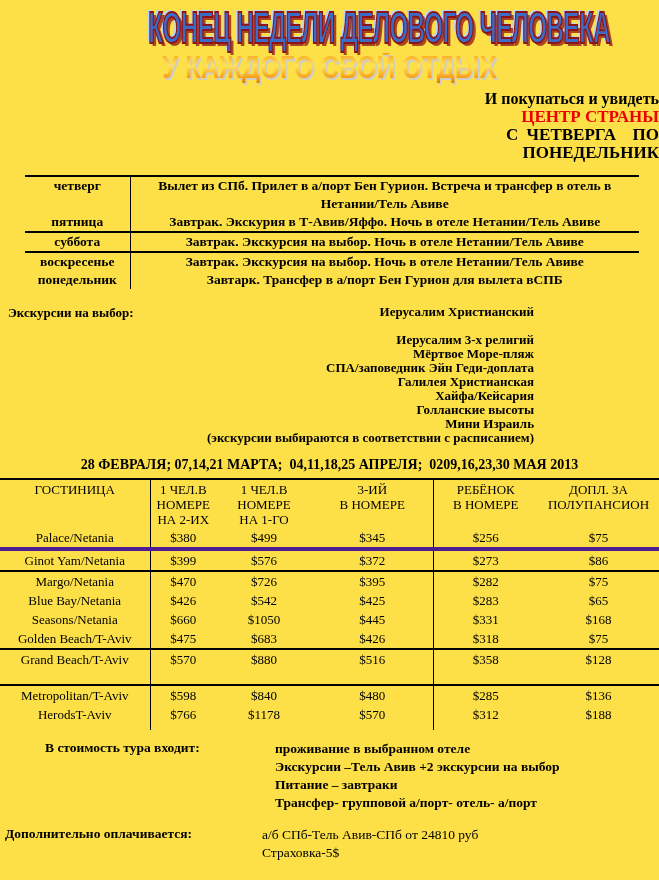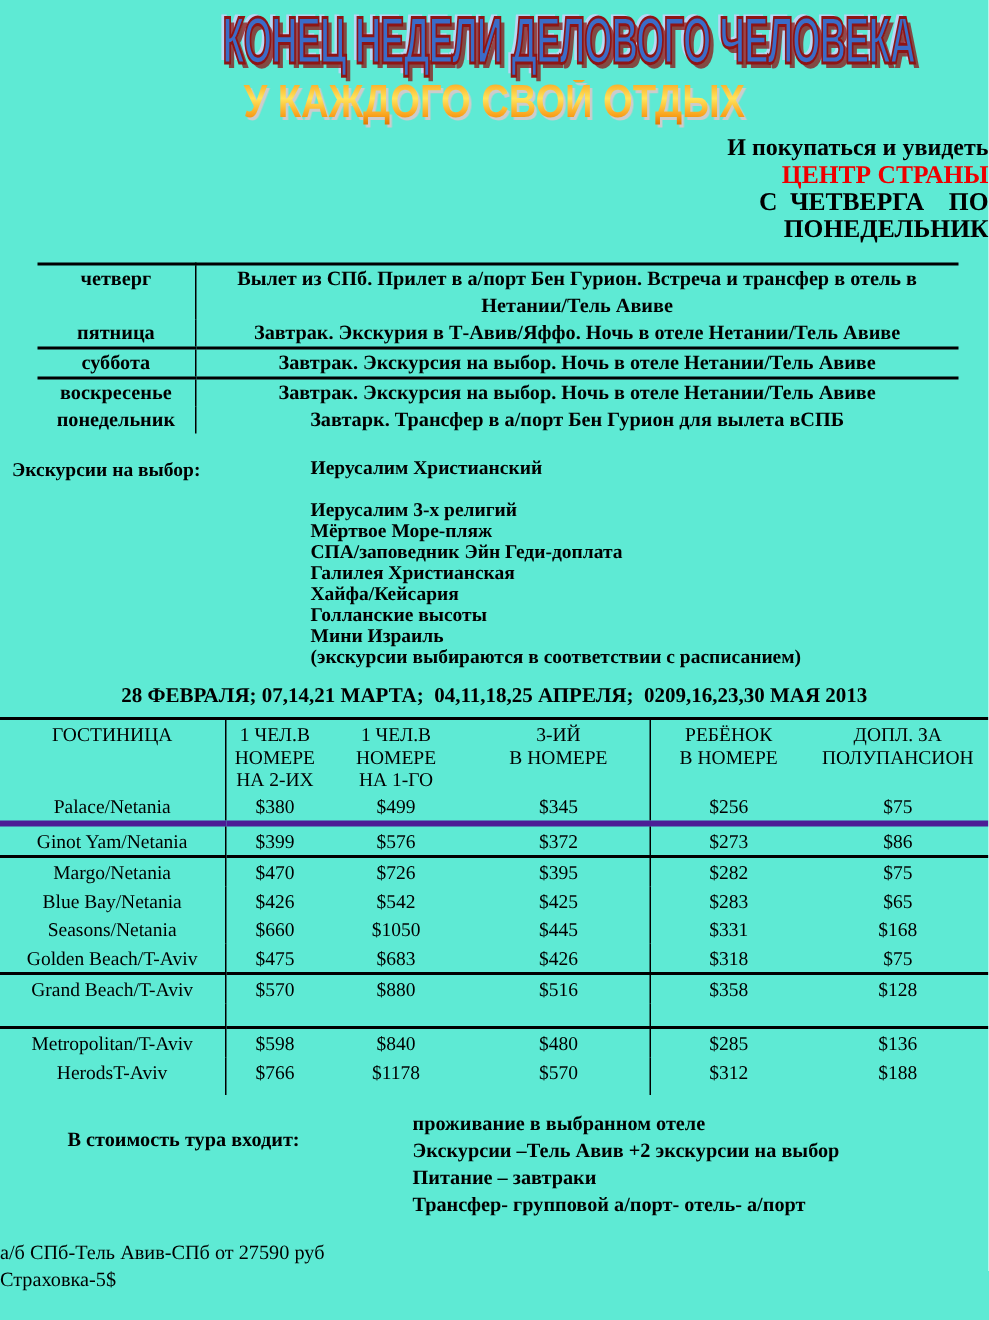--- a/index.html
+++ b/index.html
@@ -8,21 +8,21 @@
     --title-outline:#8e1414;
     --title-highlight:#b9d6f6;
     --sub-orange:#f9a11b;
     --sub-yellow:#ffe45c;
     --sub-deep:#e07800;
     --accent-red:#ee0000;
   }
   *{margin:0;padding:0;box-sizing:border-box;}
   html,body{background:#fff;}
   body{width:659px;height:880px;overflow:hidden;font-family:"Liberation Serif","DejaVu Serif",serif;color:#000;}
-  .page{width:659px;height:880px;overflow:hidden;position:relative;background:#5eead4;}
+  .page{width:659px;height:880px;overflow:hidden;position:relative;background:#fde047;}
 
   
   .wordart-title{
     margin-top:5px;
     text-align:center;
     font-family:"Liberation Sans","DejaVu Sans",sans-serif;
     font-weight:700;
     font-size:44px;
     line-height:46px;
     letter-spacing:-1px;
@@ -66,21 +66,21 @@
     border-top:2px solid #000;
   }
   .schedule td{text-align:center;vertical-align:top;line-height:18px;padding:0 2px;}
   .schedule td.day{width:105px;border-right:1px solid #000;}
   .schedule td.desc{padding:0 25px;}
   .schedule tr.rule td{border-bottom:2px solid #000;}
 
   
   .excursions{display:flex;margin-top:16px;font-weight:bold;font-size:13px;}
   .exc-label{width:207px;padding-left:8px;flex:0 0 auto;}
-  .exc-items > div{line-height:14px;min-height:14px;}
+  .exc-items > div{line-height:14px;min-height:14px;text-align:right;}
 
   .dates{margin-top:12px;text-align:center;font-weight:bold;font-size:14px;white-space:pre;}
 
   
   table.prices{
     border-collapse:collapse;
     table-layout:fixed;
     width:659px;
     margin-top:5px;
     font-size:13px;
@@ -104,21 +104,21 @@
   }
   .prices td{text-align:center;line-height:19px;padding:0 2px;}
   .prices .vline{border-right:1px solid #000;}
   .prices tr.divider-thin td{border-bottom:4px solid #4c1d95;}
   .prices tr.divider-thick td{border-bottom:2px solid #000;}
   .prices tr.spacer td{height:16px;border-bottom:2px solid #000;}
   .prices tr.tail td{height:6px;line-height:6px;}
 
   
   .included{display:flex;margin-top:10px;font-weight:bold;font-size:13.5px;}
-  .inc-label{flex:0 0 auto;margin-left:45px;width:230px;margin-top:12px;}
+  .inc-label{flex:0 0 auto;margin-left:45px;width:230px;}
   .inc-items > div{line-height:18px;}
 
   
   .extra{display:flex;margin-top:14px;font-size:13.5px;}
   .ext-label{flex:0 0 auto;padding-left:5px;width:262px;font-weight:bold;}
   .ext-items > div{line-height:18px;font-weight:normal;}
 </style>
 </head>
 <body>
 
@@ -298,19 +298,20 @@
     <div class="inc-label">В стоимость тура входит:</div>
     <div class="inc-items">
         <div>проживание в выбранном отеле</div>
         <div>Экскурсии –Тель Авив +2 экскурсии на выбор</div>
         <div>Питание – завтраки</div>
         <div>Трансфер- групповой а/порт- отель- а/порт</div>
       </div>
   </div>
 
   <div class="extra">
+    <div class="ext-label">Дополнительно оплачивается:</div>
     <div class="ext-items">
-        <div>а/б СПб-Тель Авив-СПб от 27590 руб</div>
+        <div>а/б СПб-Тель Авив-СПб от 24810 руб</div>
         <div>Страховка-5$</div>
       </div>
   </div>
 
 </div>
 
 </body></html>

